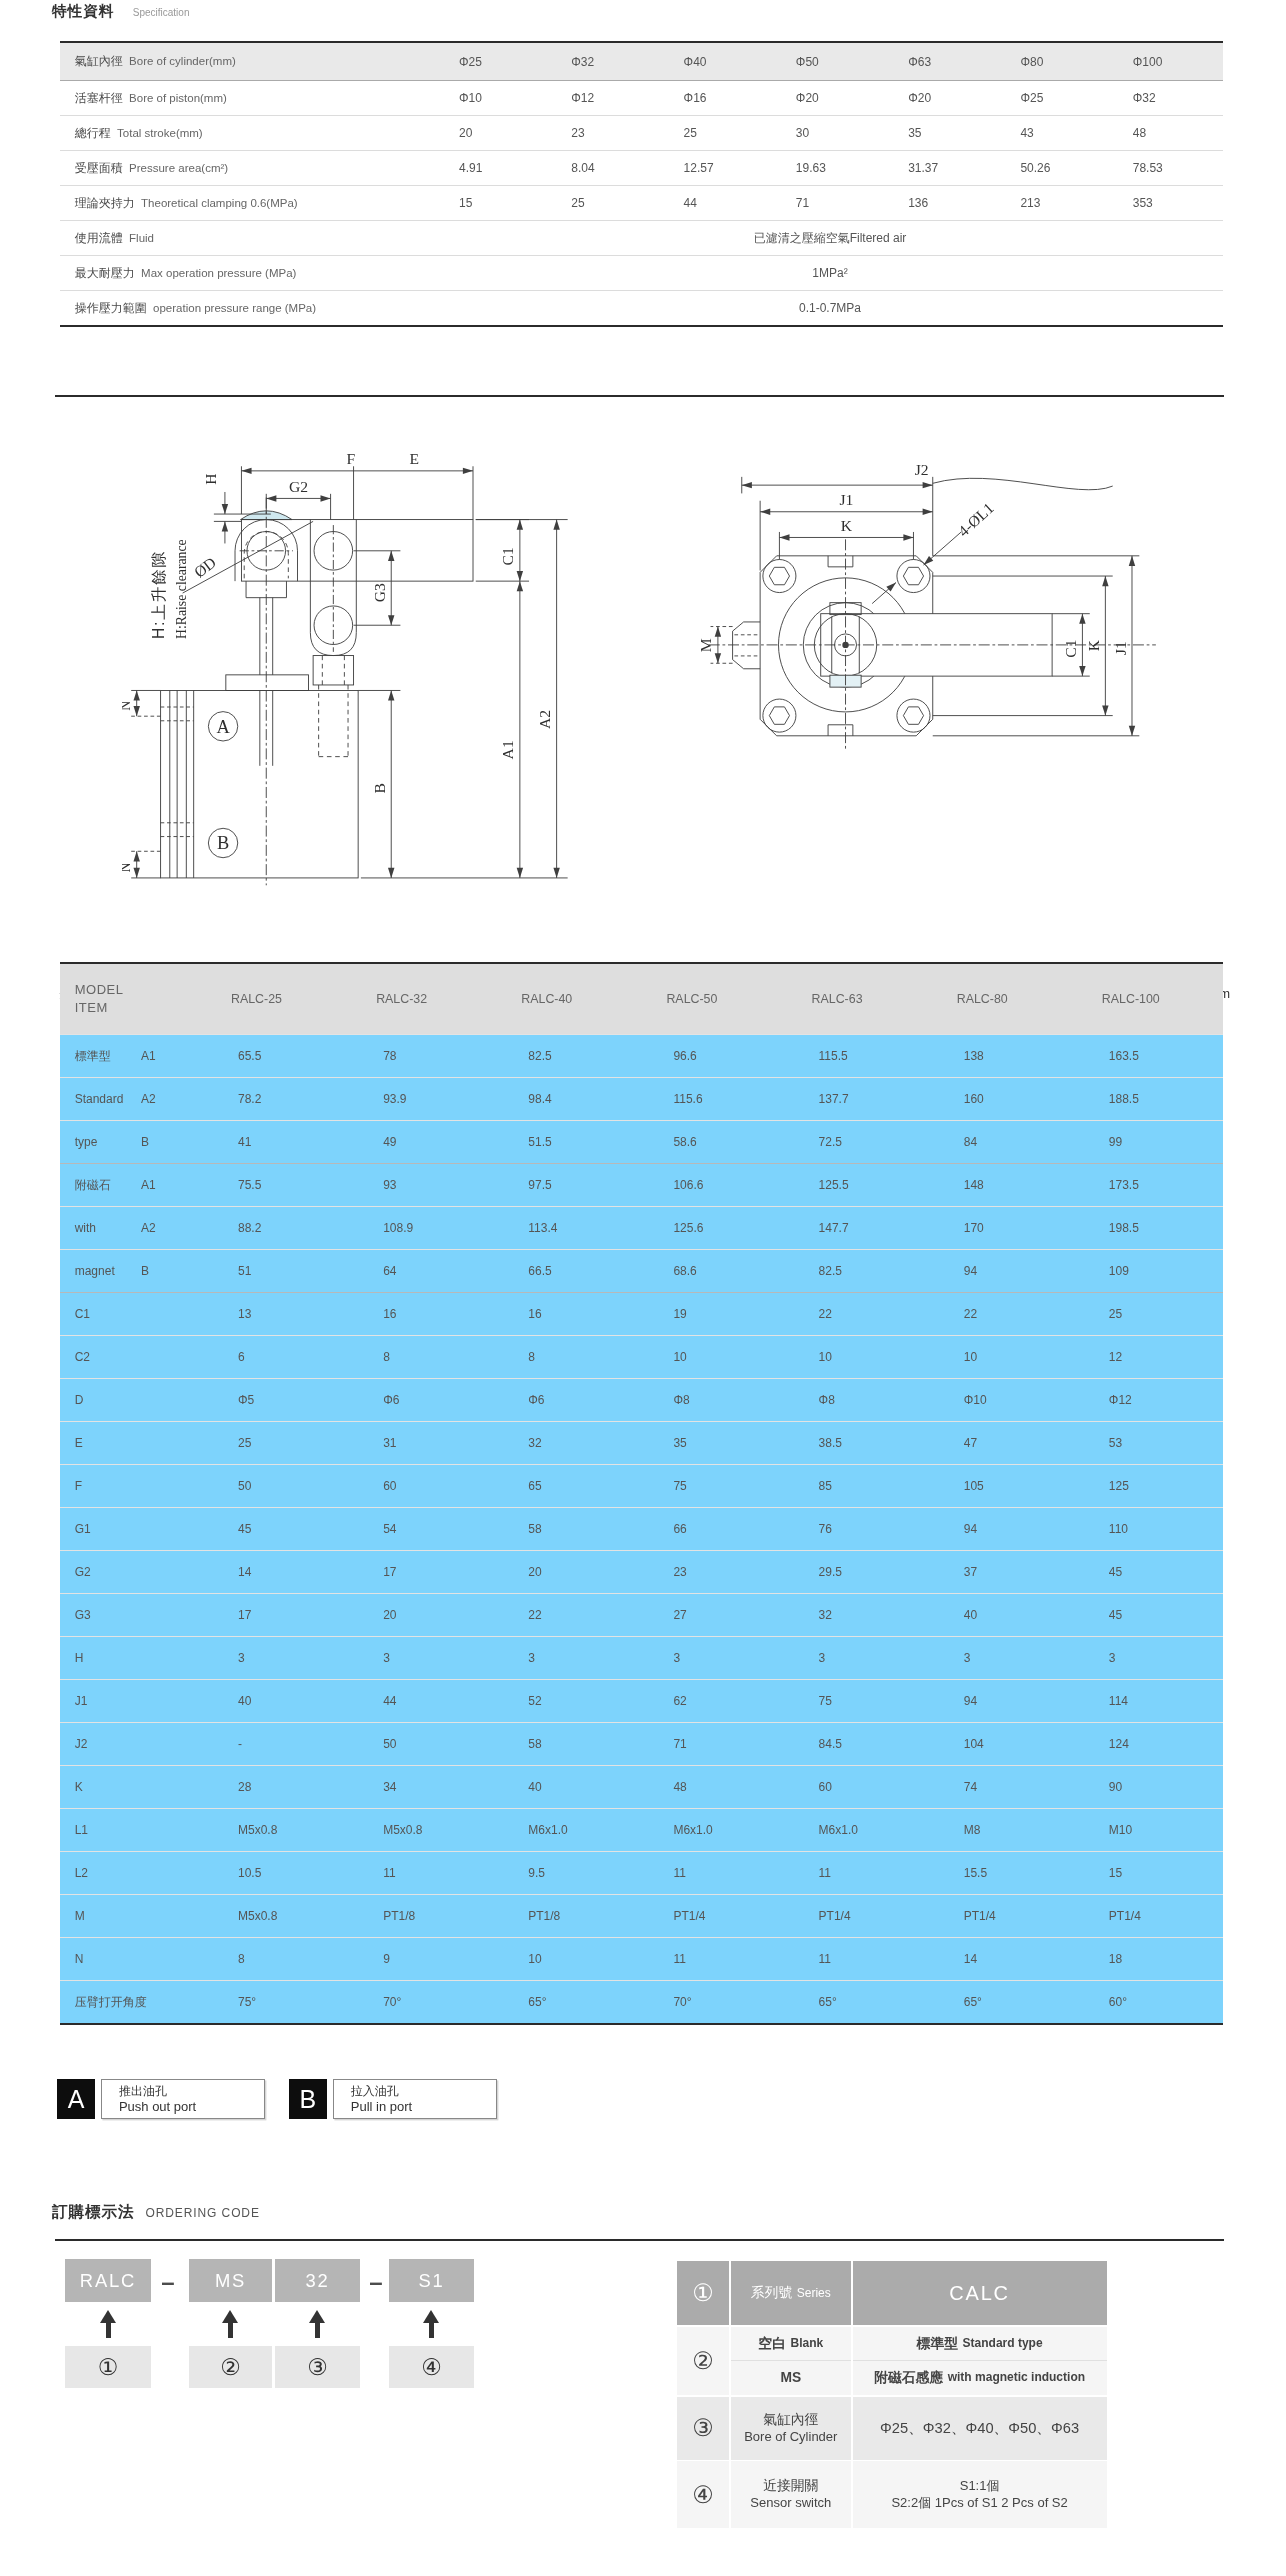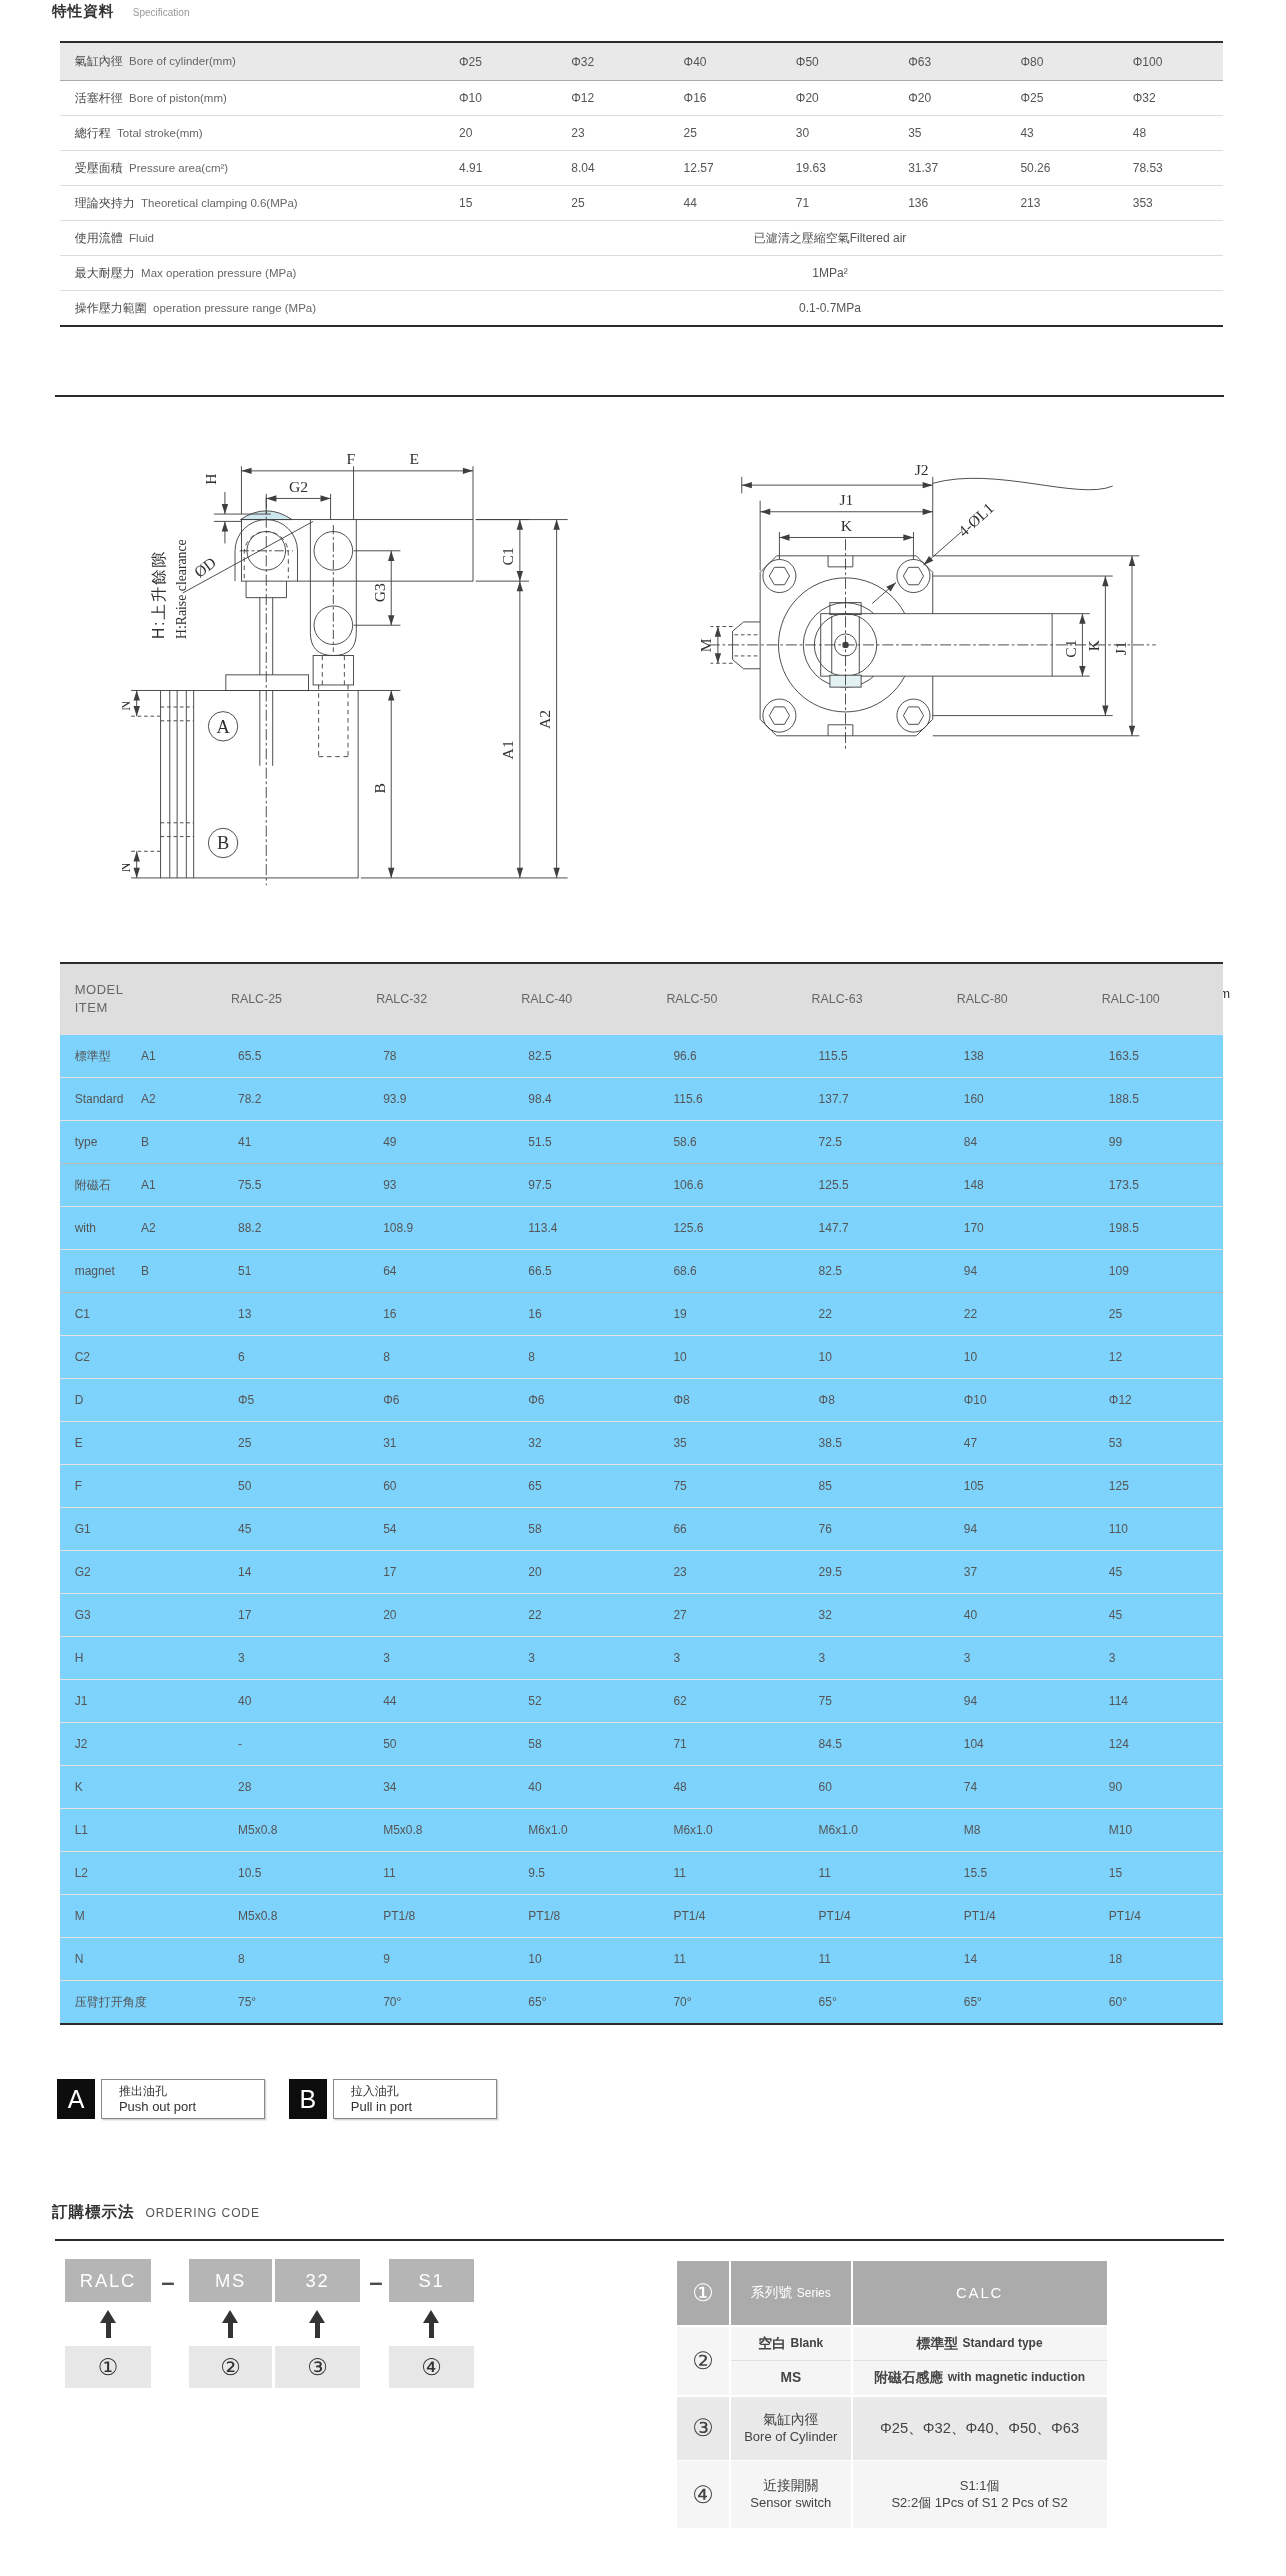--- a/index.html
+++ b/index.html
@@ -62,21 +62,21 @@
   .mbox{position:absolute;top:87px;height:42px;background:#e7e7e7;color:#333;display:flex;align-items:center;justify-content:center;font-size:23px;}
 
   #order-table{left:677px;top:2261px;width:428px;display:grid;grid-template-columns:52px 120px 254px;grid-template-rows:64px 68px 63px 67px;gap:1.8px;font-size:13px;color:#444;}
   .ot{background:#f5f5f5;display:flex;flex-direction:column;align-items:center;justify-content:center;text-align:center;line-height:1.3;}
   .ot.h{background:#ababab;color:#fff;}
   .ot.g{background:#e9e9e9;}
   .circ{font-size:24px;line-height:1;}
   .ot .zh{font-size:13.8px;}
   .ot .en{font-size:13px;}
   .ot .inline-en{font-size:12px;margin-left:4.6px;}
-  .ot .caps{font-size:15px;letter-spacing:1.8px;}
+  .ot .caps{font-size:20px;letter-spacing:1.8px;}
   .stack{padding:0;justify-content:stretch;font-weight:bold;}
   .stack .sub{flex:1;display:flex;align-items:center;justify-content:center;width:100%;}
   .stack .sub.line{border-top:0.9px solid #e0e0e0;}
 
   
   svg text{font-family:"Liberation Serif", serif;fill:#2f2f2f;}
   svg .note-zh{font-family:"Liberation Sans", sans-serif;letter-spacing:2px;}
 </style>
 </head>
 <body>

